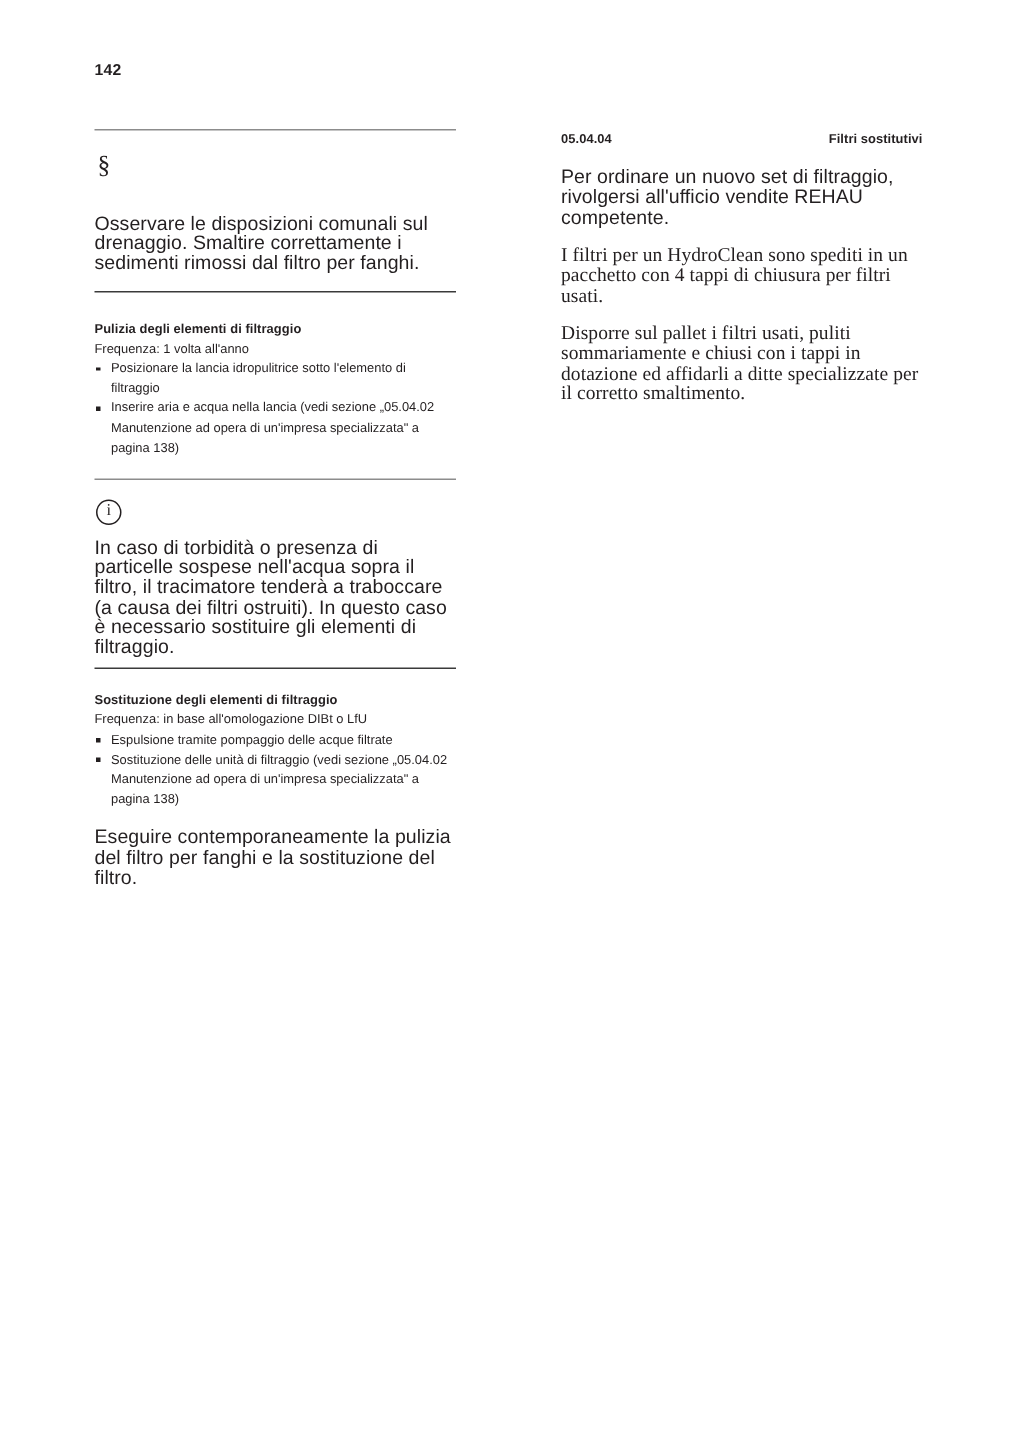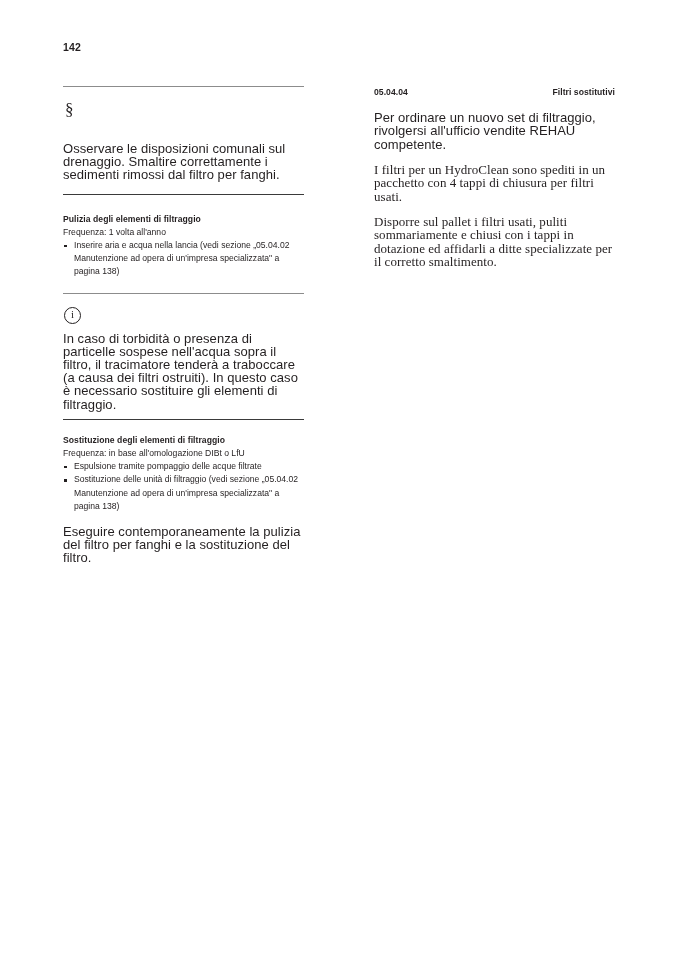--- a/index.html
+++ b/index.html
@@ -181,20 +181,21 @@
       <div class="spacer-12"></div>
       <div class="rule dark"></div>
     </div>
 
     <div class="spacer-18"></div>
 
     <div>
       <h3 class="subhead">Pulizia degli elementi di filtraggio</h3>
       <p class="freq">Frequenza: 1 volta all'anno</p>
       <ul class="bullets">
+        <li>Posizionare la lancia idropulitrice sotto l'elemento di filtraggio</li>
         <li>Inserire aria e acqua nella lancia (vedi sezione „05.04.02 Manutenzione ad opera di un'impresa specializzata" a pagina 138)</li>
       </ul>
     </div>
 
     <div class="spacer-14"></div>
 
     <div>
       <div class="rule"></div>
       <div class="notice-icon">
         <span class="icon-circle">

